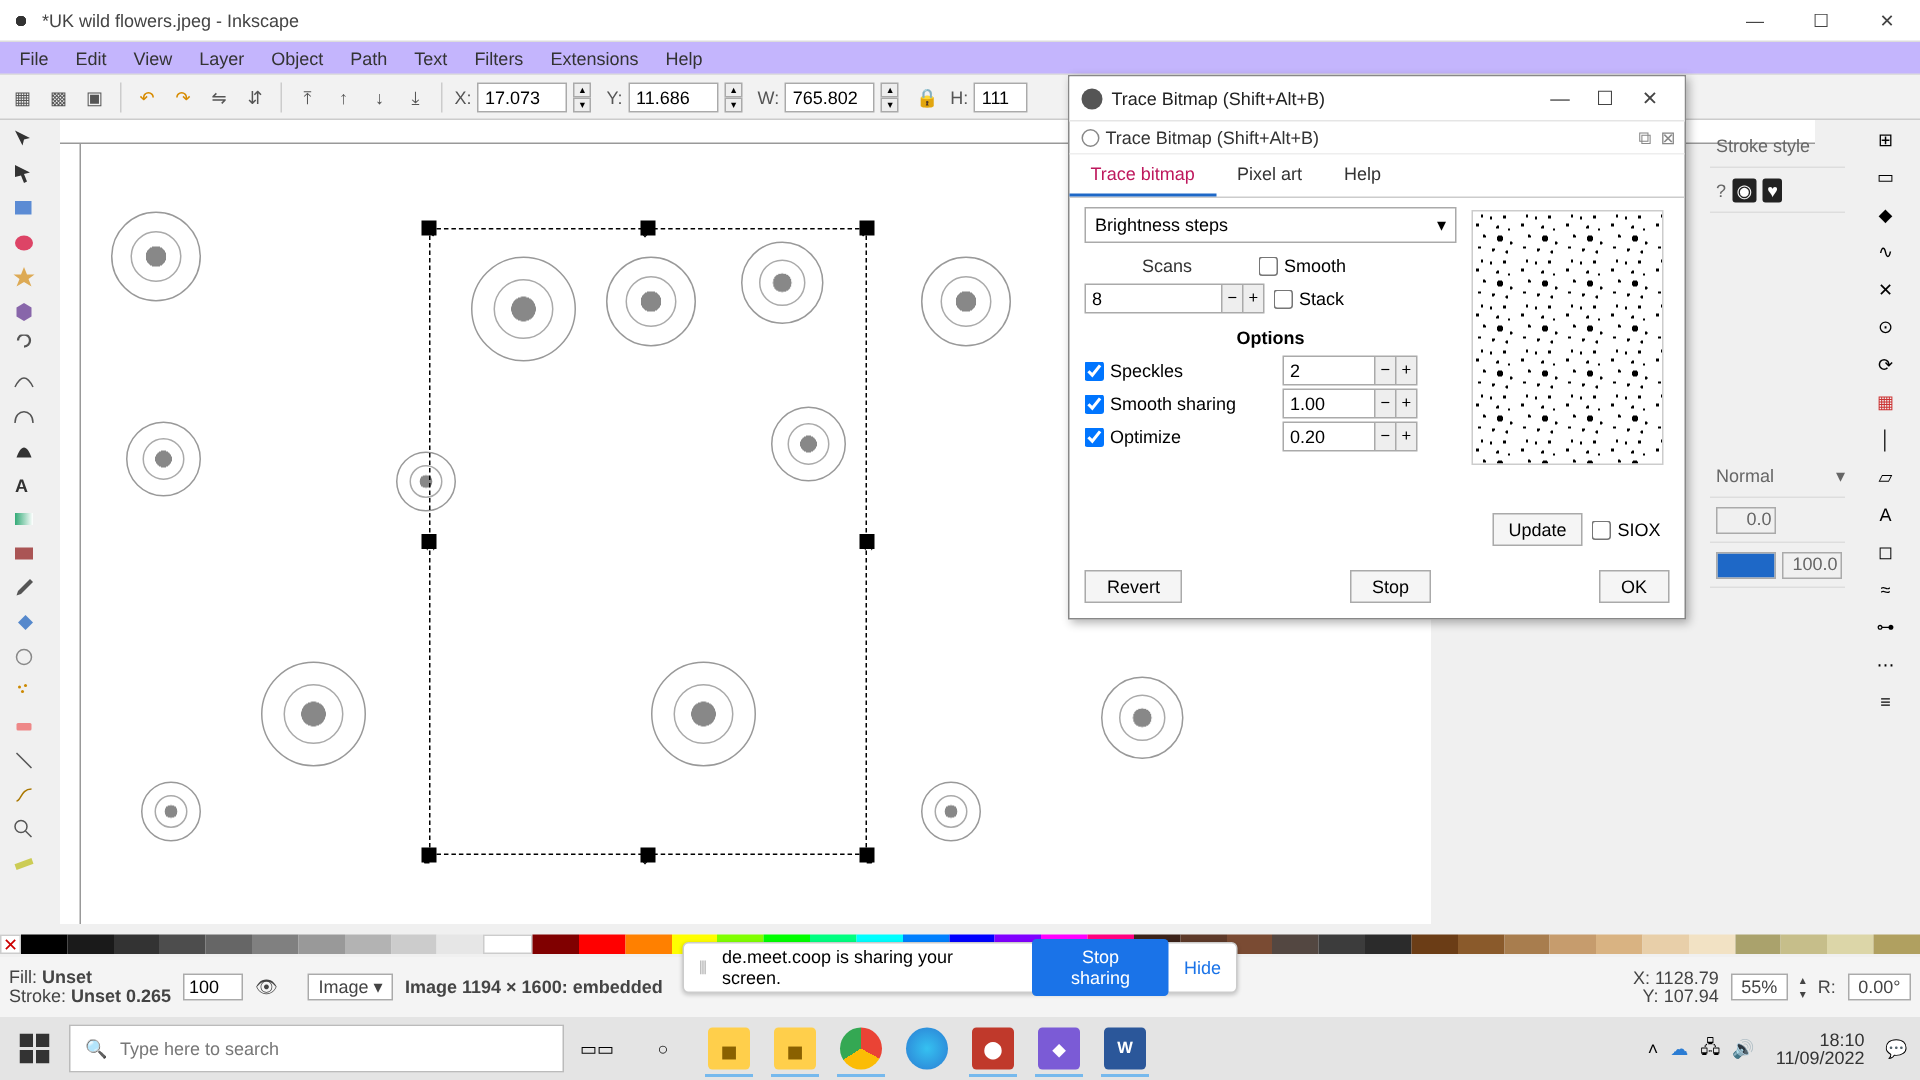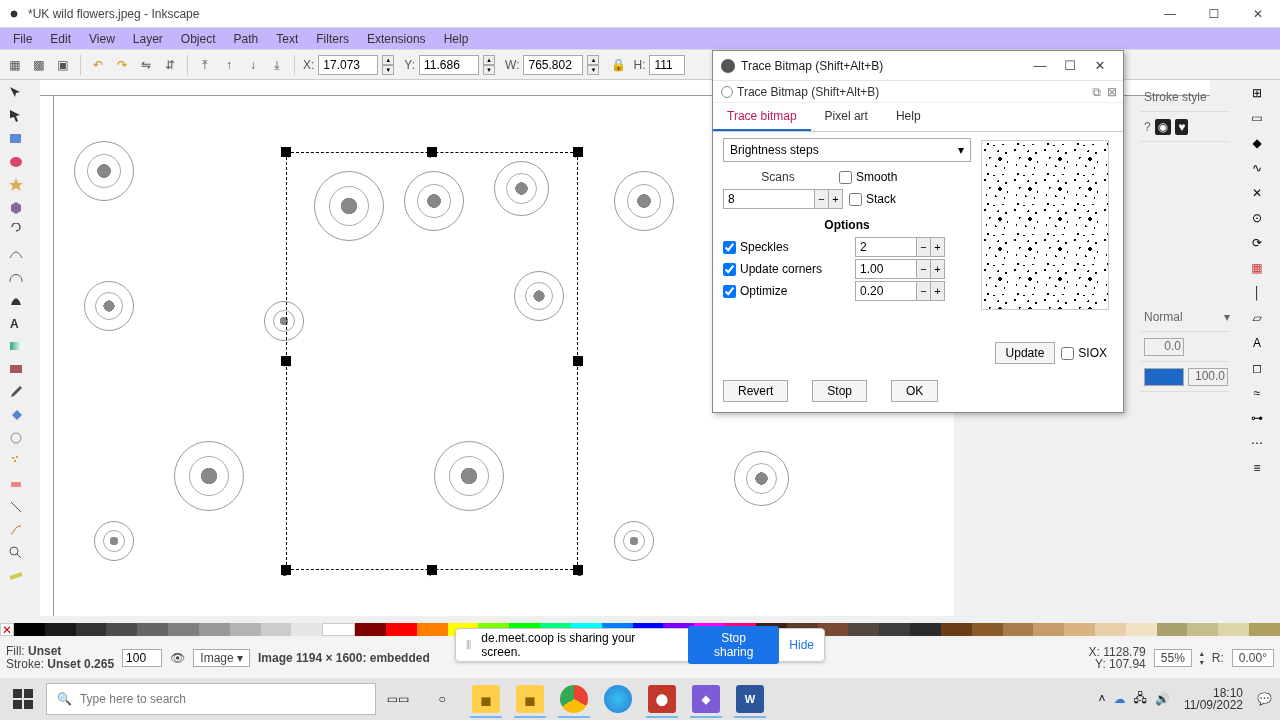--- a/index.html
+++ b/index.html
@@ -85,21 +85,21 @@
 .scan-toggle button.active { background: #ddd; border-color: #888; }
 .dropdown { width: 100%; height: 24px; border: 1px solid #aaa; display: flex; align-items: center; justify-content: space-between; padding: 0 6px; margin-bottom: 4px; }
 .form-row { display: flex; align-items: center; height: 22px; gap: 6px; }
 .form-row .lbl { width: 110px; text-align: center; color: #333; }
 .chk { display: flex; align-items: center; gap: 4px; }
 .chk input { width: 13px; height: 13px; }
 .numbox { width: 90px; height: 20px; display: flex; border: 1px solid #aaa; }
 .numbox .nval { flex: 1; padding: 0 4px; display: flex; align-items: center; }
 .numbox .nbtn { width: 14px; border-left: 1px solid #aaa; display: flex; align-items: center; justify-content: center; font-size: 11px; background: #eee; }
 .opts-title { text-align: center; font-weight: bold; margin: 8px 0 4px; }
-.dlg-buttons { display: flex; justify-content: flex-start; gap: 24px; padding: 6px 10px 10px; align-items: center; }
+.dlg-buttons { display: flex; justify-content: space-between; gap: 24px; padding: 6px 10px 10px; align-items: center; }
 .dlg-buttons button { padding: 3px 14px; border: 1px solid #aaa; background: #f5f5f5; }
 .update-row { display: flex; align-items: center; justify-content: flex-end; gap: 6px; padding: 30px 6px 4px; }
 
 
 .palette { position: absolute; bottom: 84px; left: 0; right: 0; height: 13px; display: flex; }
 .palette .sw { flex: 1; height: 13px; }
 .pal-x { width: 14px; display:flex; align-items:center; justify-content:center; color:#c00; background:#fff; border:1px solid #ccc;}
 
 
 .statusbar { position: absolute; bottom: 42px; left: 0; right: 0; height: 40px; display: flex; align-items: center; padding: 0 6px; background: #f4f4f4; gap: 8px; font-size: 11px; color: #444; }
@@ -437,21 +437,21 @@
           </label>
         <div class="numbox">
             <div class="nval">2</div>
             <div class="nbtn">−</div>
             <div class="nbtn">+</div>
           </div>
       </div>
       <div class="form-row">
         <label class="chk" style="width:126px">
             <input type="checkbox" checked="" style="">
-            <span>Update corners</span>
+            <span>Smooth sharing</span>
           </label>
         <div class="numbox">
             <div class="nval">1.00</div>
             <div class="nbtn">−</div>
             <div class="nbtn">+</div>
           </div>
       </div>
       <div class="form-row">
         <label class="chk" style="width:126px">
             <input type="checkbox" checked="" style="">
@@ -529,21 +529,21 @@
   <div class="sw" style="background:#b0a060"></div>
 </div>
 
 <div class="statusbar">
   <div class="fs-block">
     <div><span>Fill:</span> <b>Unset</b></div>
     <div><span>Stroke:</span> <b>Unset 0.265</b></div>
   </div>
   <input class="numsmall" value="100" style="">
   <div>👁</div>
-  <div style="border:1px solid #aaa;padding:1px 6px;background:#fff;"><span>Image</span> ▾</div>
+  <div style="border:1px solid #aaa;padding:1px 6px;background:#fff;margin-left:12px;"><span>Image</span> ▾</div>
   <div class="mid">
     <b>Image 1194 × 1600: embedded</b>
   </div>
   <div class="coords">
     <div><span>X:</span> <span>1128.79</span></div>
     <div><span>Y:</span> <span>107.94</span></div>
   </div>
   <div class="zoom"><span>55%</span></div>
   <div style="display:flex;flex-direction:column;">
       <span style="font-size:8px">▴</span>

